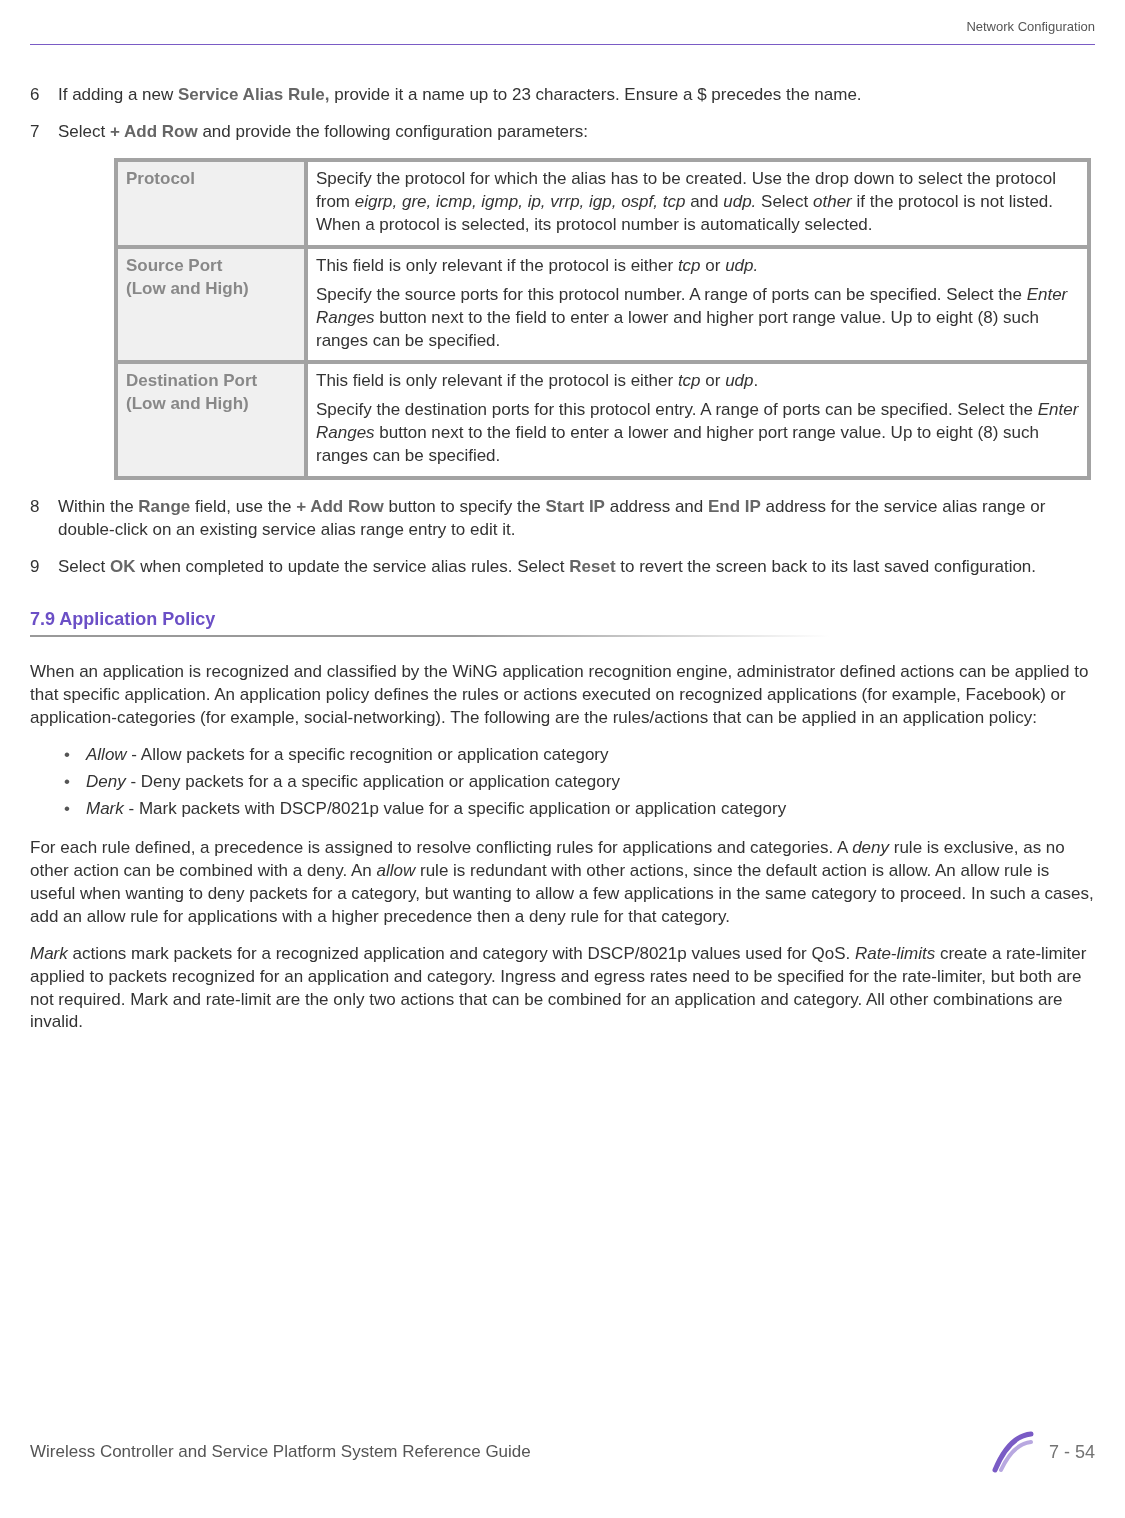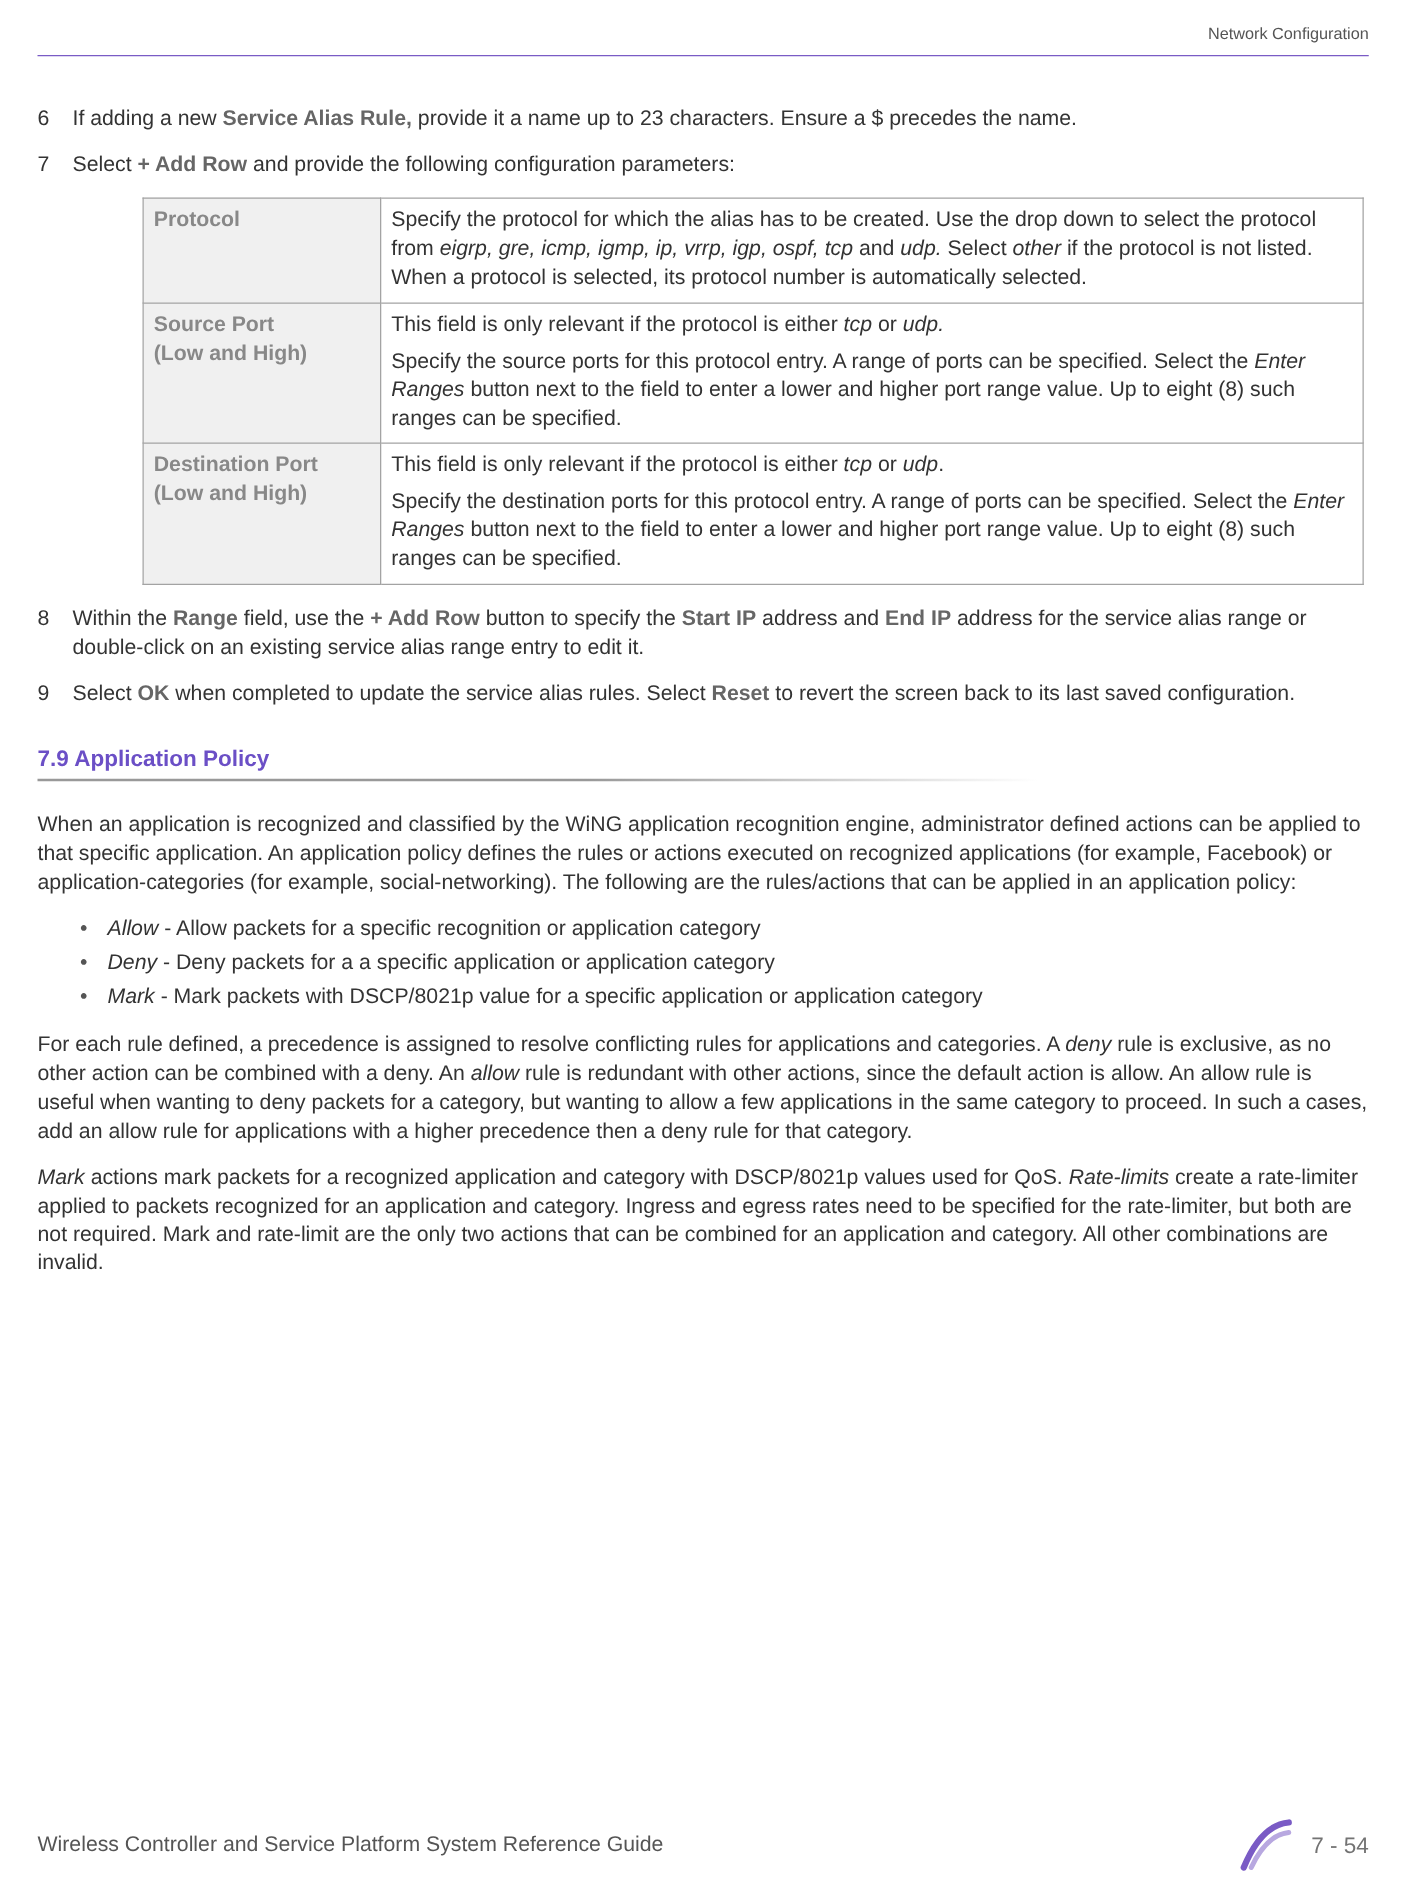--- a/index.html
+++ b/index.html
@@ -51,21 +51,21 @@
     color: #666;
   }
   .table {
     margin-left: 84px;
     margin-right: 4px;
     margin-bottom: 16px;
     border-collapse: collapse;
     width: calc(100% - 88px);
   }
   .table td {
-    border: 1px solid #a3a3a3;
+    border: 4px solid #a3a3a3;
     padding: 6px 8px 8px 8px;
     vertical-align: top;
     font-weight: 300;
   }
   .table td.label {
     background: #f0f0f0;
     font-weight: 600;
     color: #888;
     width: 190px;
   }
@@ -102,21 +102,21 @@
   }
   .bullets li::before {
     content: "•";
     position: absolute;
     left: 0;
     top: 0;
     color: #555;
   }
   .footer {
     position: absolute;
-    bottom: 20px;
+    bottom: 44px;
     left: 30px;
     right: 30px;
     display: flex;
     justify-content: space-between;
     align-items: center;
     font-weight: 300;
     color: #555;
   }
   .footer-logo {
     display: flex;
@@ -167,21 +167,21 @@
     <tr>
       <td class="label">
         <div>Source Port</div>
         <div>(Low and High)</div>
       </td>
       <td>
         <div class="table-p">
           <span>This field is only relevant if the protocol is either </span><span class="italic">tcp</span><span> or </span><span class="italic">udp.</span>
         </div>
         <div class="table-p">
-          <span>Specify the source ports for this protocol entry. A range of ports can be specified. Select the </span><span class="italic">Enter Ranges</span><span> button next to the field to enter a lower and higher port range value. Up to eight (8) such ranges can be specified.</span>
+          <span>Specify the source ports for this protocol number. A range of ports can be specified. Select the </span><span class="italic">Enter Ranges</span><span> button next to the field to enter a lower and higher port range value. Up to eight (8) such ranges can be specified.</span>
         </div>
       </td>
     </tr>
     <tr>
       <td class="label">
         <div>Destination Port</div>
         <div>(Low and High)</div>
       </td>
       <td>
         <div class="table-p">

